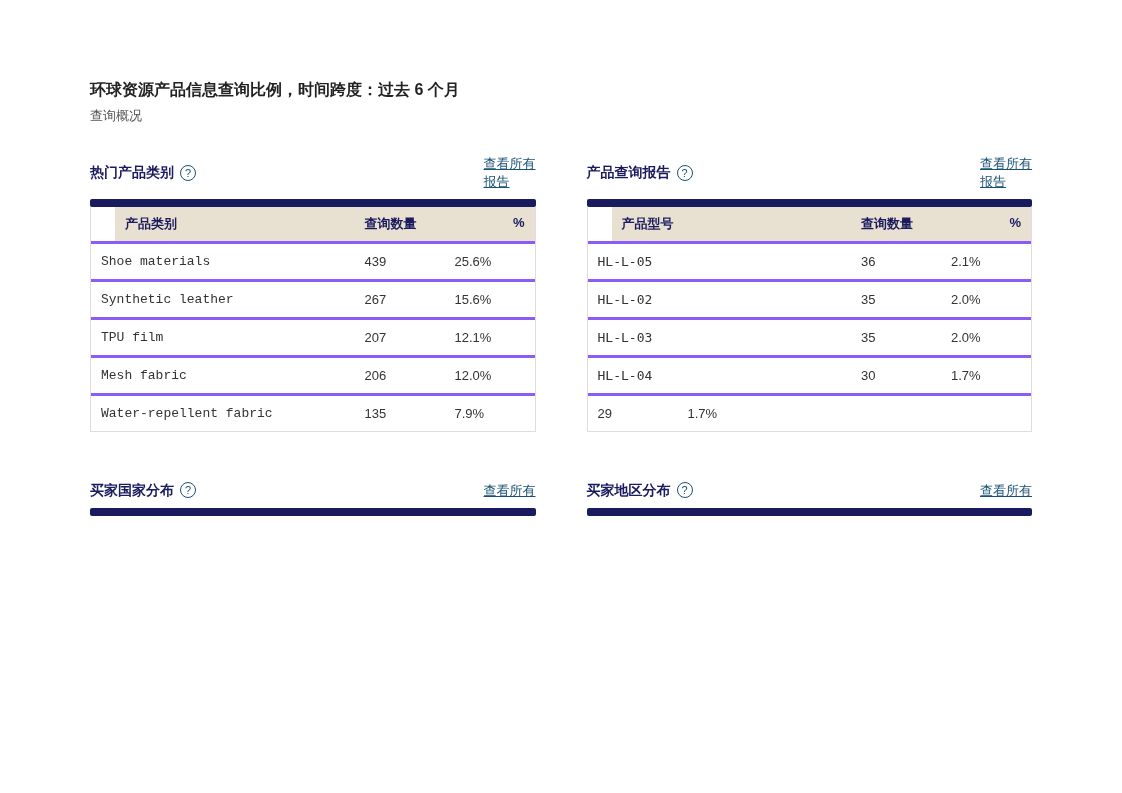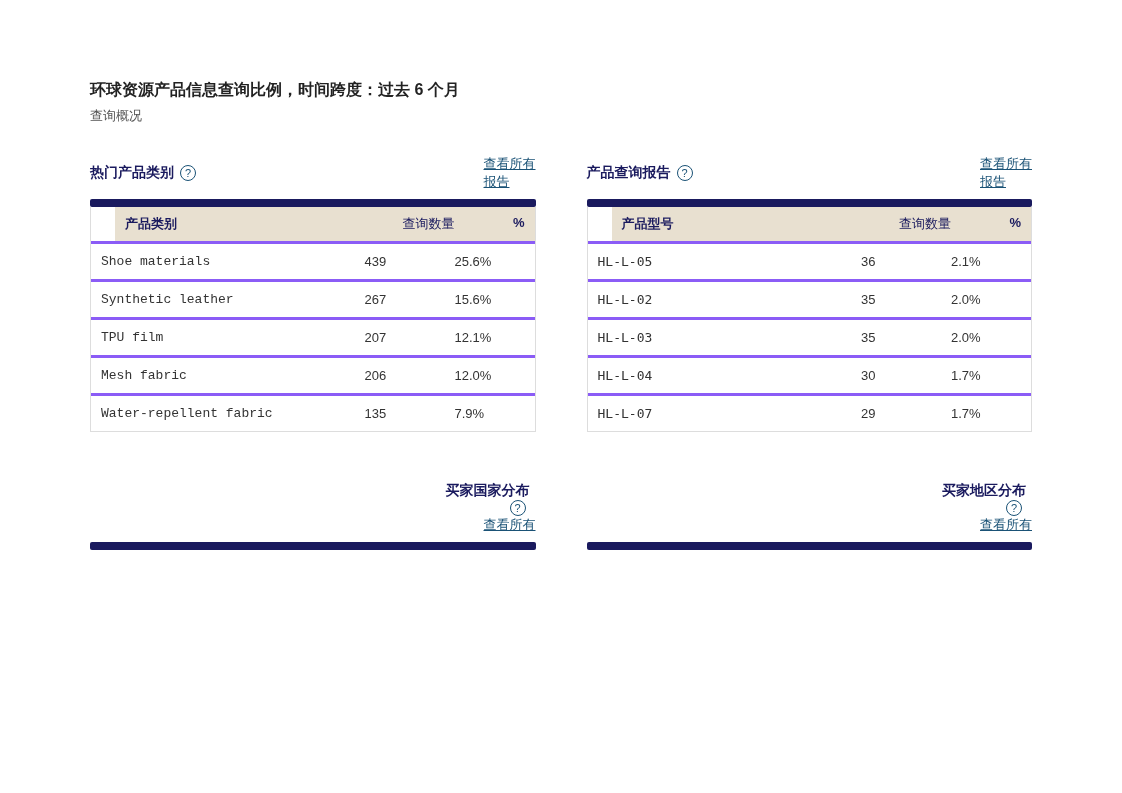--- a/index.html
+++ b/index.html
@@ -81,22 +81,22 @@
       margin-left: 24px;
     }
     .th-cat {
       flex: 1;
       font-weight: bold;
       font-size: 13px;
       color: #1a1a5e;
     }
     .th-count {
       width: 90px;
-      text-align: right;
-      font-weight: normal;
+      text-align: left;
+      font-weight: bold;
       font-size: 13px;
       color: #1a1a5e;
     }
     .th-pct {
       width: 70px;
       text-align: right;
       font-weight: bold;
       font-size: 13px;
       color: #1a1a5e;
     }
@@ -123,23 +123,22 @@
       color: #333;
     }
     .section-panel {
       flex: 1;
     }
     .bottom-section {
       margin-top: 20px;
     }
     .bottom-panel-header {
       display: flex;
-      align-items: flex-end;
+      align-items: flex-start;
       margin-bottom: 8px;
-      flex-direction: column;
     }
   </style>
 </head>
 <body>
 
 <div class="page-container">
 
   <div class="page-title">环球资源产品信息查询比例，时间跨度：过去 6 个月</div>
   <div class="page-subtitle">查询概况</div>
 
@@ -218,21 +217,20 @@
       <span class="td-cat" style="font-family: monospace;">HL-L-03</span>
       <span class="td-count">35</span>
       <span class="td-pct">2.0%</span>
     </div>
             <div class="table-row">
       <span class="td-cat" style="font-family: monospace;">HL-L-04</span>
       <span class="td-count">30</span>
       <span class="td-pct">1.7%</span>
     </div>
             <div class="table-row">
-      <span class="td-cat" style="font-family: monospace;">HL-L-07</span>
       <span class="td-count">29</span>
       <span class="td-pct">1.7%</span>
     </div>
           </div>
       </div>
     </div>
 
   </div>
 
   <div class="two-col bottom-section">

